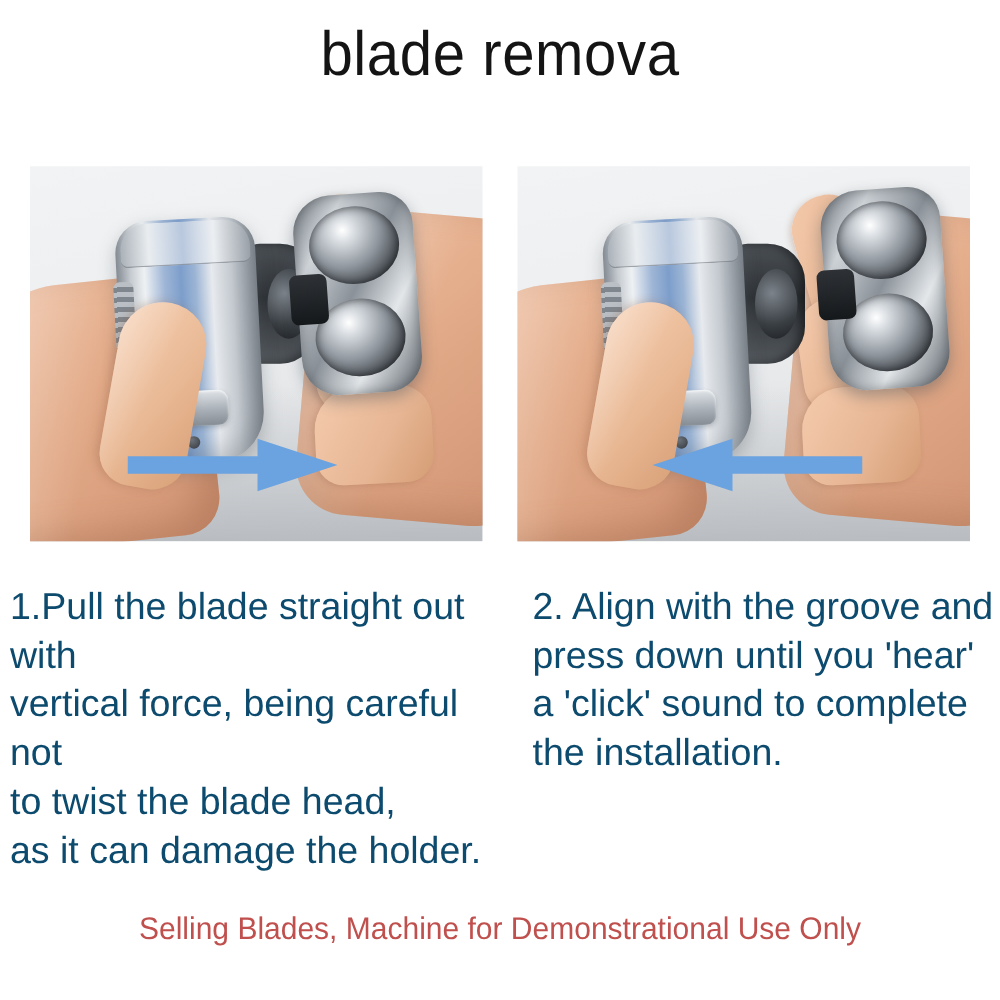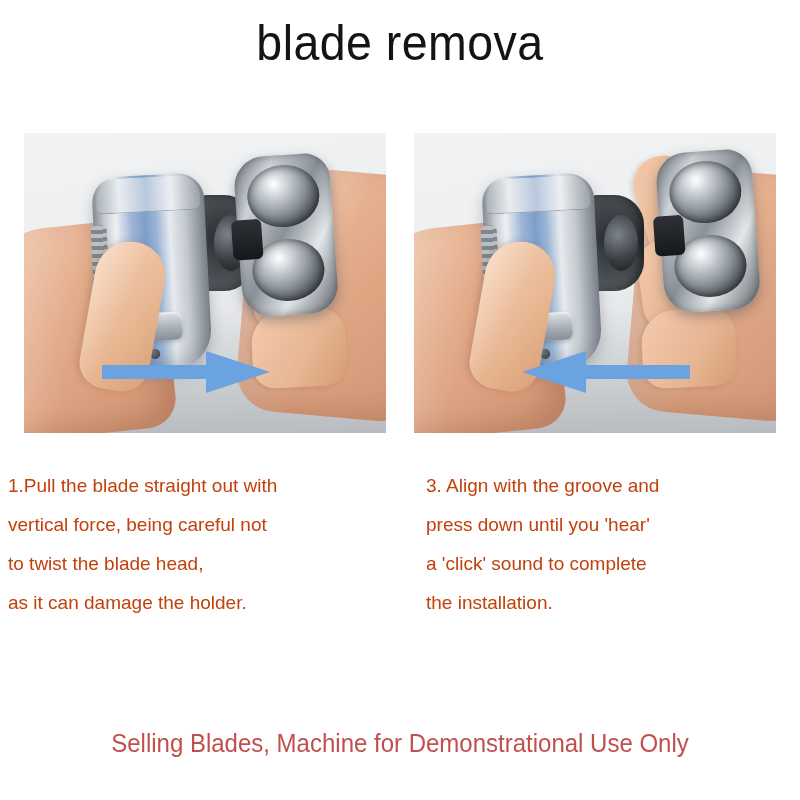--- a/index.html
+++ b/index.html
@@ -221,23 +221,23 @@
   
   .captions {
     position: absolute;
     left: 0;
     top: 466px;
     width: 800px;
     display: flex;
   }
   .caption {
     font-family: "Liberation Sans", sans-serif;
-    font-size: 19px;
+    font-size: 30px;
     line-height: 39px;
-    color: #c2410c;
+    color: #0c4a6e;
     white-space: pre-line;
   }
   .caption-left  { width: 409px; padding-left: 8px;  box-sizing: border-box; }
   .caption-right { width: 391px; padding-left: 17px; box-sizing: border-box; }
 
   
   .footer-note {
     position: absolute;
     left: 0;
     top: 727px;
@@ -326,19 +326,19 @@
     </svg>
   </div>
 
 </div>
 
 <div class="captions">
   <div class="caption caption-left">1.Pull the blade straight out with
 vertical force, being careful not
 to twist the blade head,
 as it can damage the holder.</div>
-  <div class="caption caption-right">3. Align with the groove and
+  <div class="caption caption-right">2. Align with the groove and
 press down until you 'hear'
 a 'click' sound to complete
 the installation.</div>
 </div>
 
 <div class="footer-note">Selling Blades, Machine for Demonstrational Use Only</div>
 
 </body></html>

